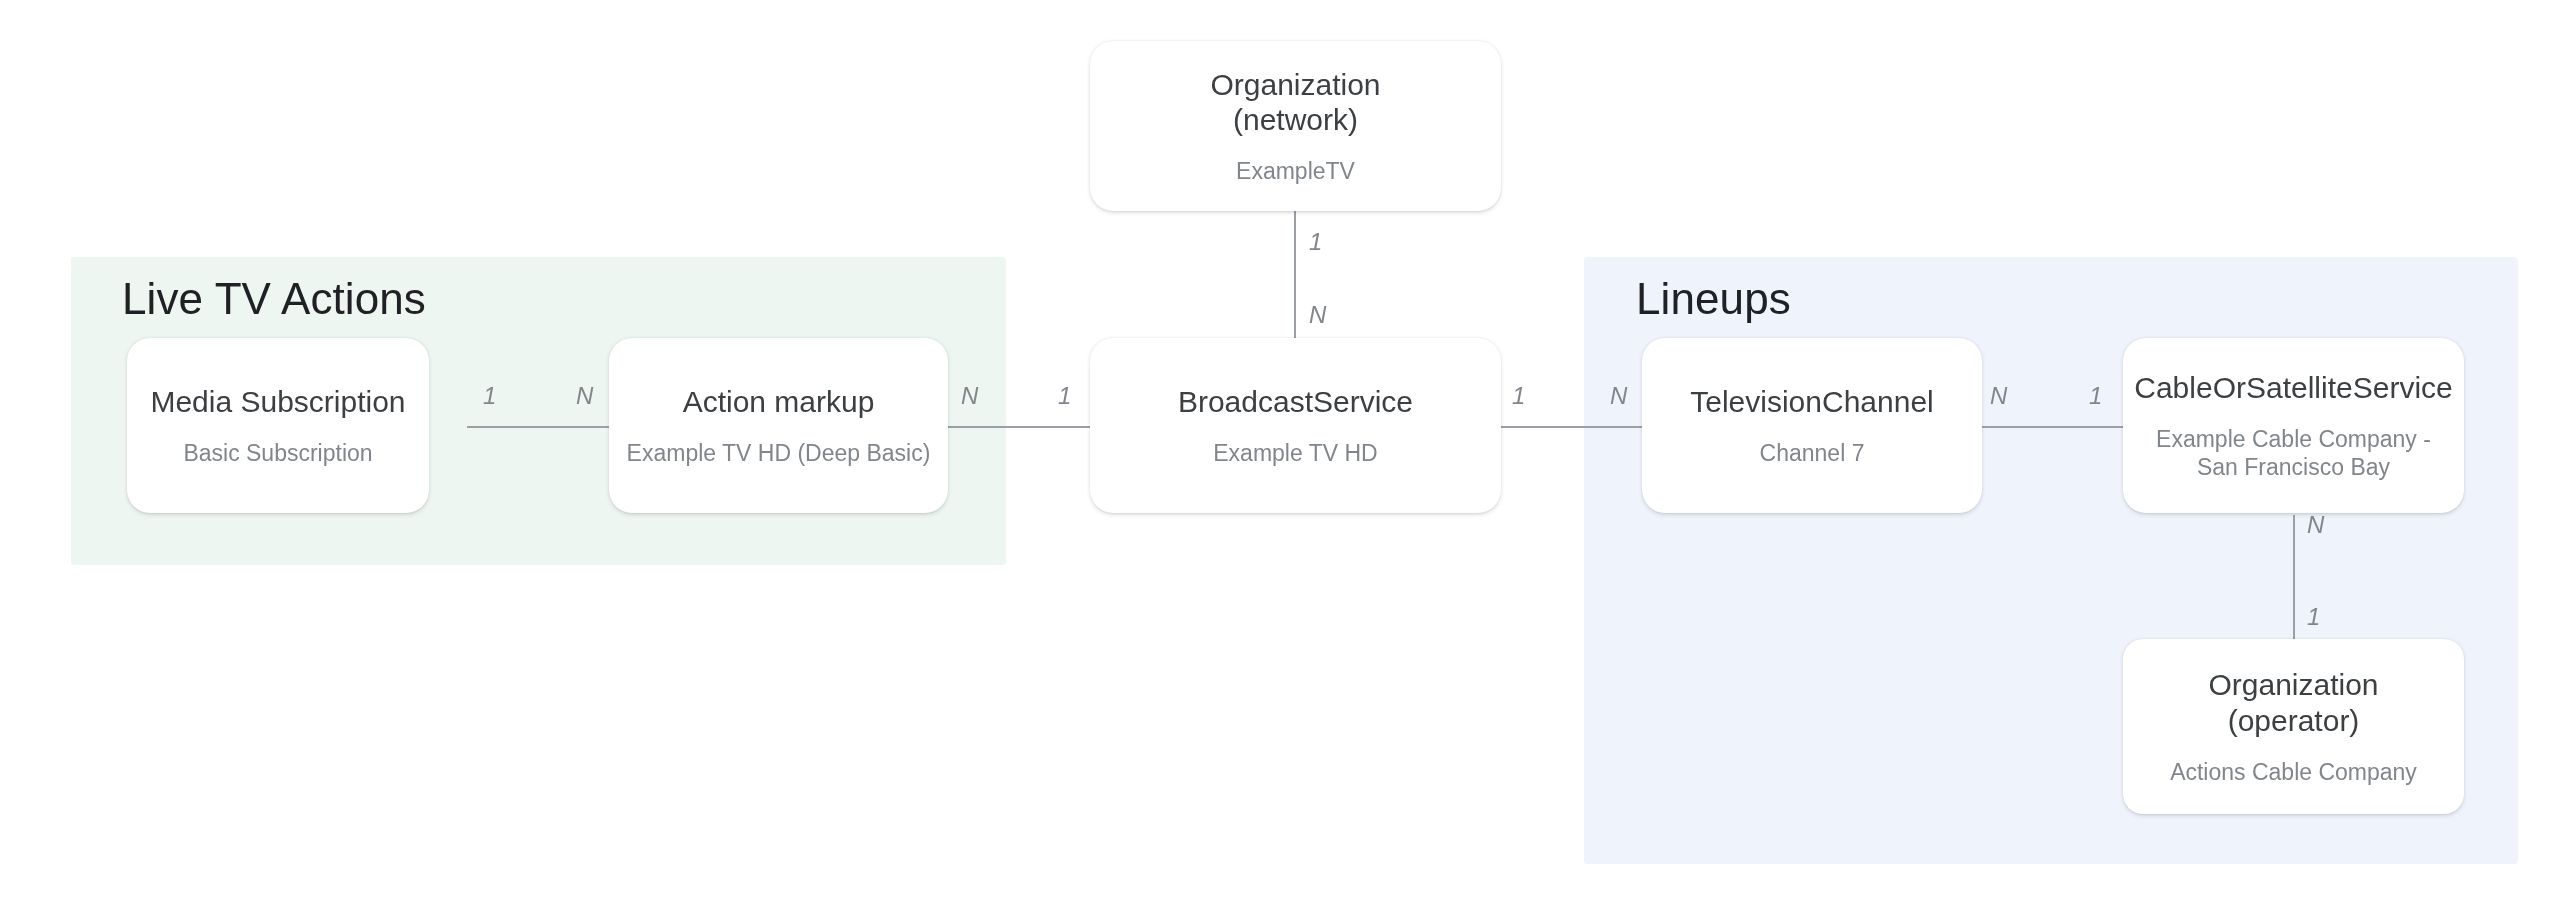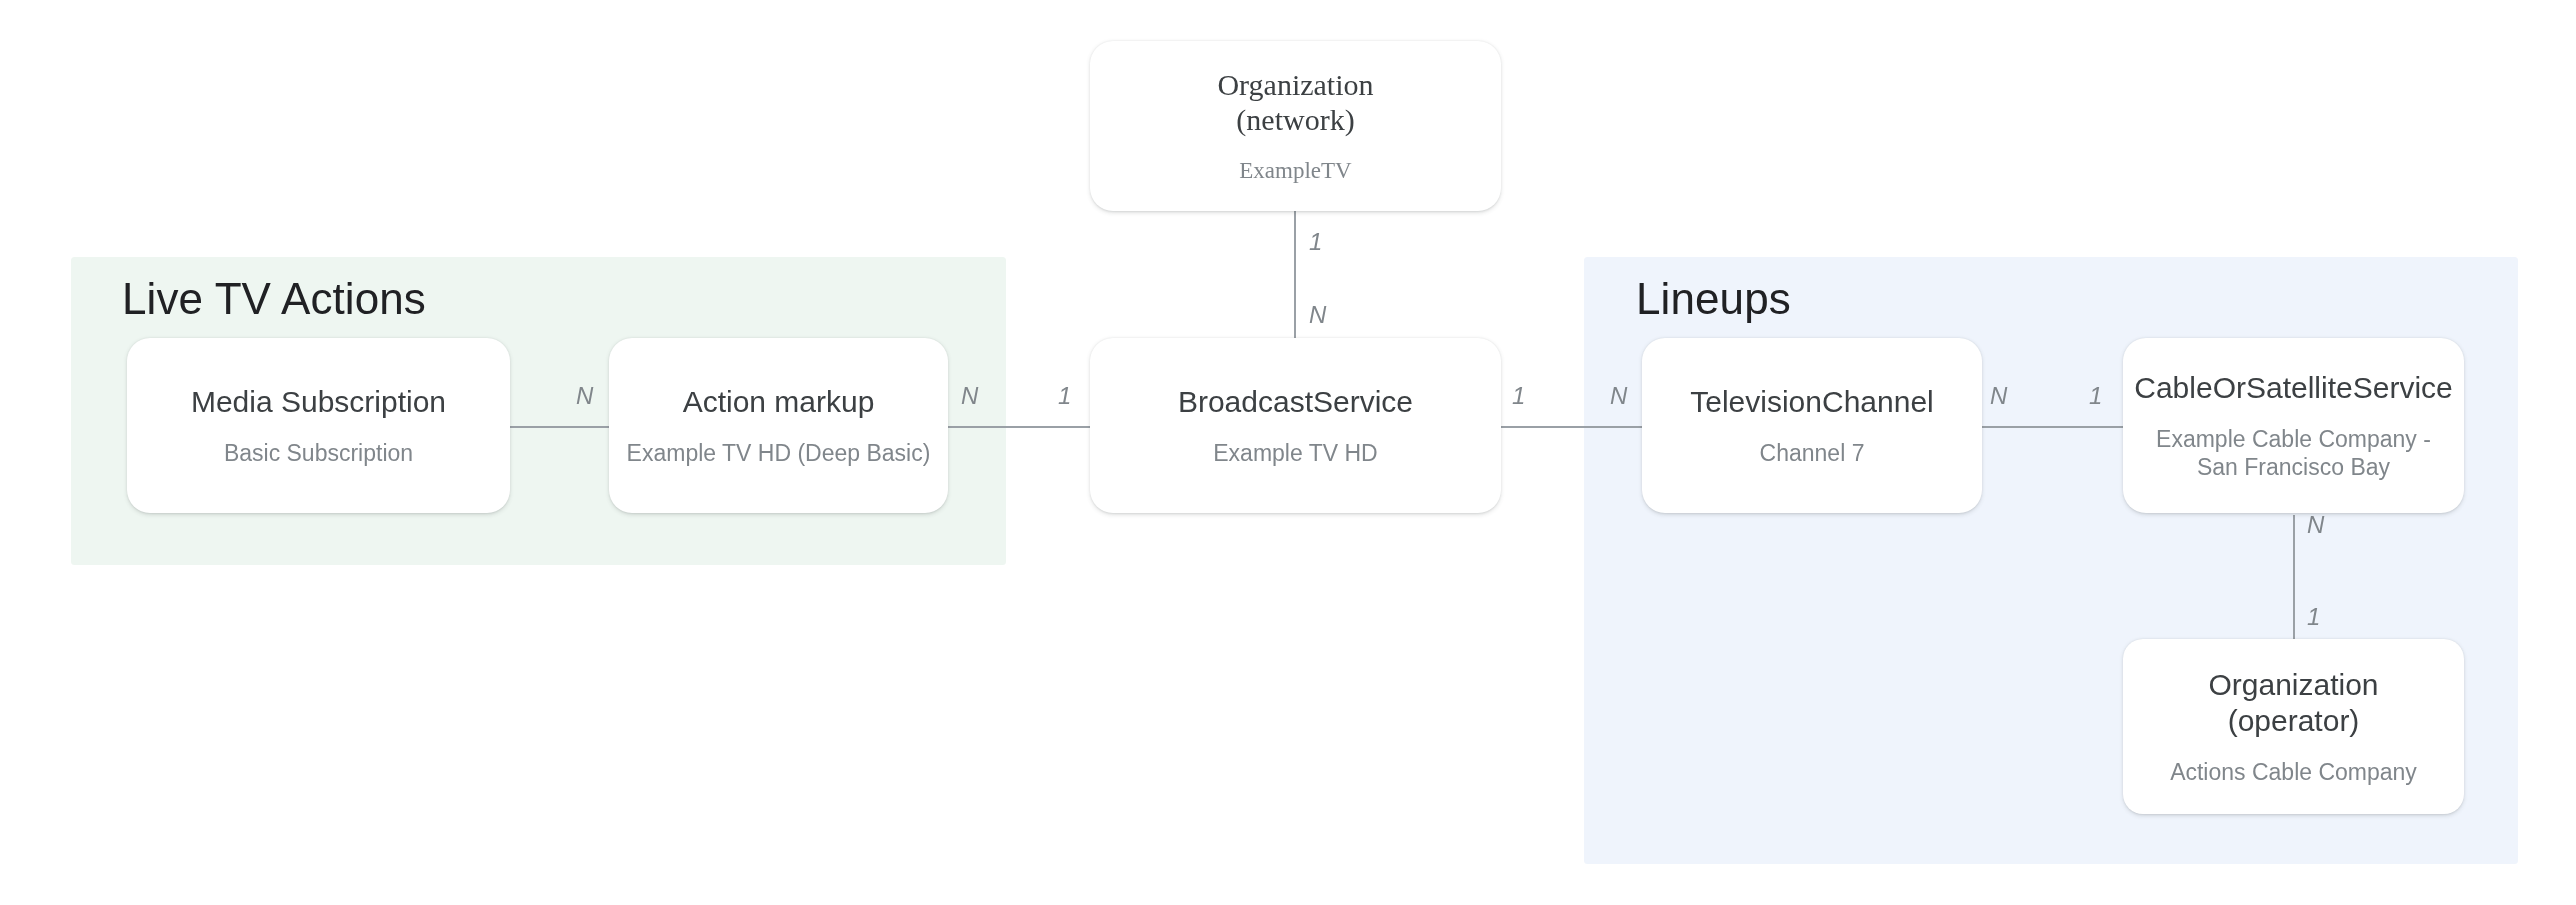--- a/index.html
+++ b/index.html
@@ -114,27 +114,27 @@
   <div class="card-label" style="left:1610px; top:382px;">N</div>
 
   <div class="edge-h" style="left:1976px; top:426px; width:149px;"></div>
   <div class="card-label" style="left:1990px; top:382px;">N</div>
   <div class="card-label" style="left:2089px; top:382px;">1</div>
 
   <div class="edge-v" style="left:2293px; top:515px; height:124px;"></div>
   <div class="card-label" style="left:2307px; top:511px;">N</div>
   <div class="card-label" style="left:2307px; top:603px;">1</div>
 
-  <div class="card" style="left:1090px; top:41px; width:411px; height:170px;font-family:Liberation Serif, serif;">
+  <div class="card" style="left:1090px; top:41px; width:411px; height:170px;">
     <div class="card-title">Organization
 (network)</div>
     <div class="card-sub">ExampleTV</div>
   </div>
 
-  <div class="card" style="left:127px; top:338px; width:383px; height:175px;">
+  <div class="card" style="left:127px; top:338px; width:302px; height:175px;">
     <div class="card-title">Media Subscription</div>
     <div class="card-sub">Basic Subscription</div>
   </div>
 
   <div class="card" style="left:609px; top:338px; width:339px; height:175px;">
     <div class="card-title">Action markup</div>
     <div class="card-sub">Example TV HD (Deep Basic)</div>
   </div>
 
   <div class="card" style="left:1090px; top:338px; width:411px; height:175px;">

